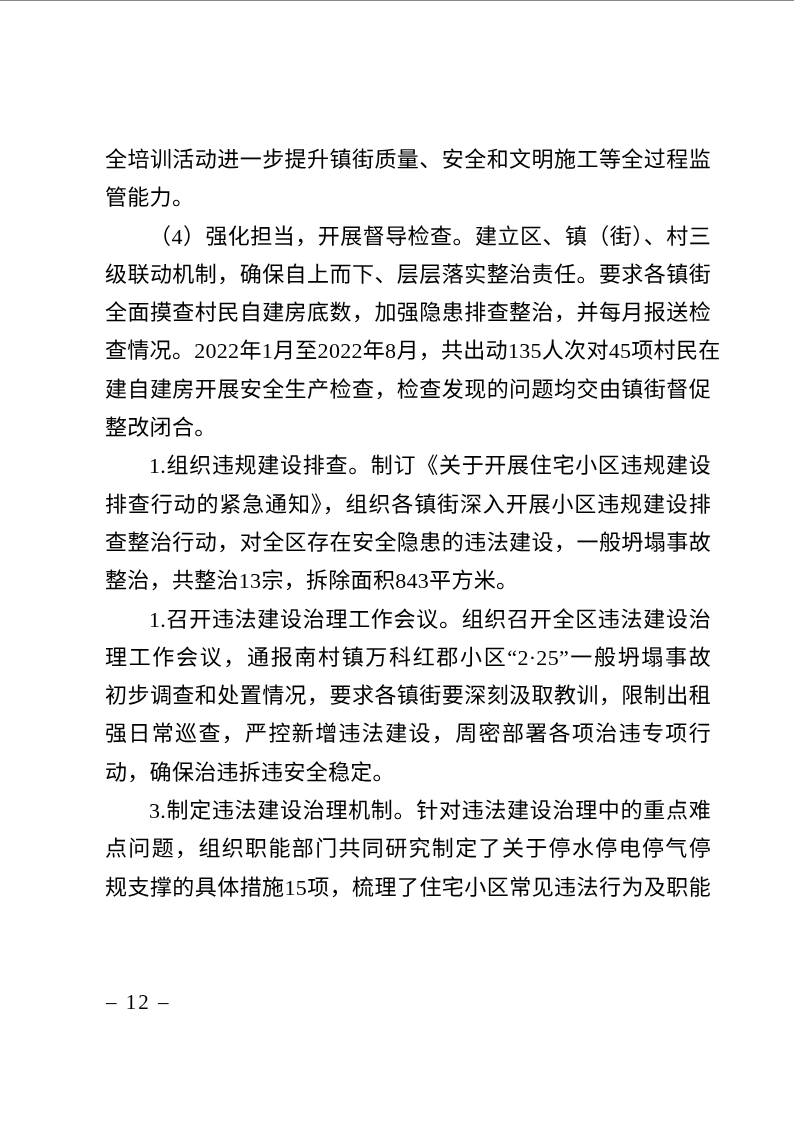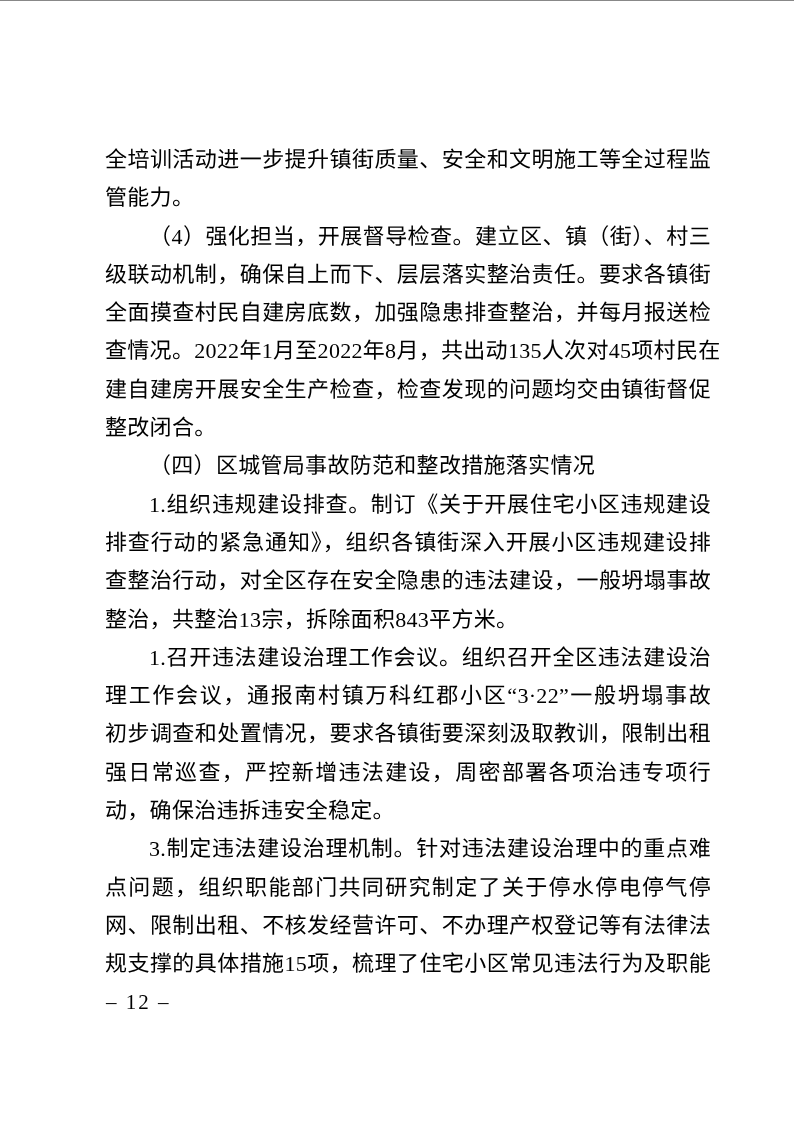--- a/index.html
+++ b/index.html
@@ -57,29 +57,27 @@
   <div class="doc-body">
 
   <div class="line">全培训活动进一步提升镇街质量、安全和文明施工等全过程监</div>
       <div class="line last">管能力。</div>
       <div class="line indent">（4）强化担当，开展督导检查。建立区、镇（街）、村三</div>
       <div class="line">级联动机制，确保自上而下、层层落实整治责任。要求各镇街</div>
       <div class="line">全面摸查村民自建房底数，加强隐患排查整治，并每月报送检</div>
       <div class="line">查情况。2022年1月至2022年8月，共出动135人次对45项村民在</div>
       <div class="line">建自建房开展安全生产检查，检查发现的问题均交由镇街督促</div>
       <div class="line last">整改闭合。</div>
-      <div class="line indent last">（四）区城管局事故防范和整改措施落实情况</div>
       <div class="line indent">1.组织违规建设排查。制订《关于开展住宅小区违规建设</div>
       <div class="line">排查行动的紧急通知》，组织各镇街深入开展小区违规建设排</div>
       <div class="line">查整治行动，对全区存在安全隐患的违法建设，一般坍塌事故</div>
       <div class="line last">整治，共整治13宗，拆除面积843平方米。</div>
       <div class="line indent">1.召开违法建设治理工作会议。组织召开全区违法建设治</div>
-      <div class="line">理工作会议，通报南村镇万科红郡小区“3·22”一般坍塌事故</div>
+      <div class="line">理工作会议，通报南村镇万科红郡小区“2·25”一般坍塌事故</div>
       <div class="line">初步调查和处置情况，要求各镇街要深刻汲取教训，限制出租</div>
       <div class="line">强日常巡查，严控新增违法建设，周密部署各项治违专项行</div>
       <div class="line last">动，确保治违拆违安全稳定。</div>
       <div class="line indent">3.制定违法建设治理机制。针对违法建设治理中的重点难</div>
       <div class="line">点问题，组织职能部门共同研究制定了关于停水停电停气停</div>
-      <div class="line">网、限制出租、不核发经营许可、不办理产权登记等有法律法</div>
       <div class="line">规支撑的具体措施15项，梳理了住宅小区常见违法行为及职能</div>
     </div>
   <div class="page-footer">– 12 –</div>
 </div>
 
 </body></html>

